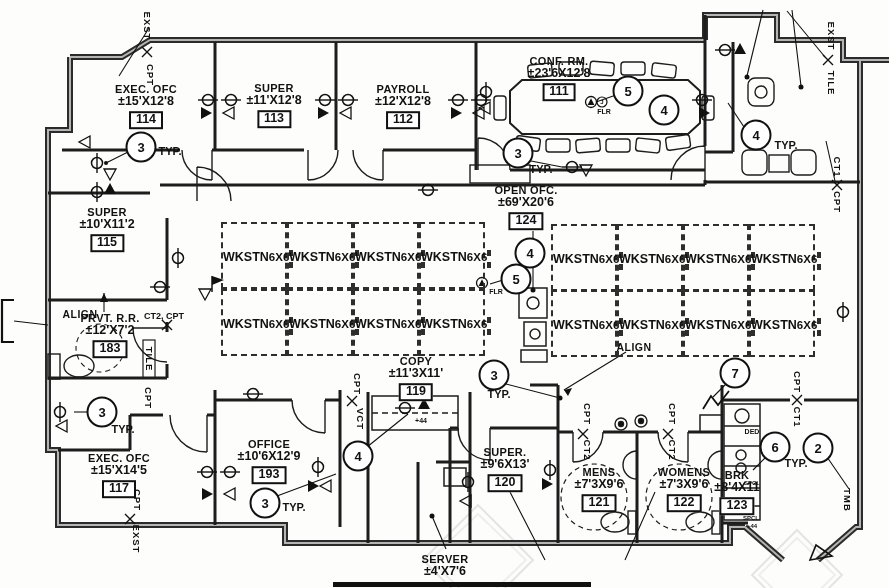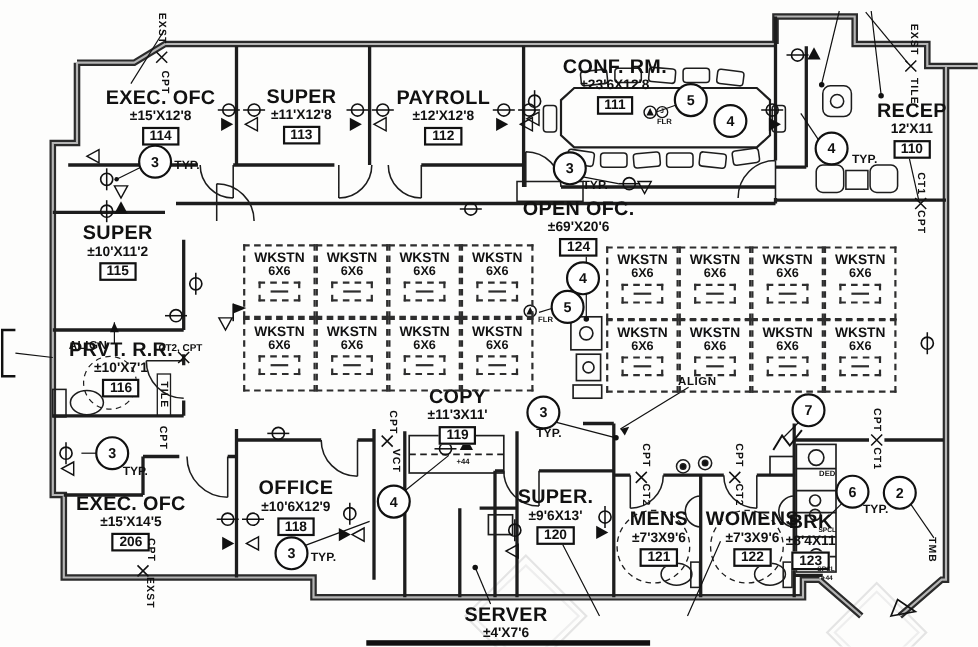--- a/index.html
+++ b/index.html
@@ -1,25 +1,25 @@
 <!DOCTYPE html>
 <html><head>
 <meta charset="utf-8">
 <style>
   html,body{margin:0;padding:0;background:#fff;}
   .plan{position:relative;width:889px;height:588px;background:#fdfdfc;overflow:hidden;
         font-family:"Liberation Sans",sans-serif;color:#111;}
   svg.linework{position:absolute;left:0;top:0;}
   .room-label{position:absolute;transform:translate(-50%,-50%);display:flex;flex-direction:column;
         align-items:center;line-height:1.1;white-space:nowrap;text-align:center;}
-  .rname{font-size:18px;font-weight:700;letter-spacing:.3px;}
+  .rname{font-size:11px;font-weight:700;letter-spacing:.3px;}
   .rdims{font-size:12.5px;font-weight:700;}
   .rnum{border:2px solid #111;padding:0 5px;font-size:12.5px;font-weight:700;margin-top:2px;background:#fff;}
   .wk{position:absolute;width:66px;height:67px;border:2px dashed #2e2e2e;box-sizing:border-box;
-      display:flex;flex-direction:column;align-items:center;padding-top:4px;font-weight:700;}
+      display:flex;flex-direction:row;align-items:center;padding-top:4px;font-weight:700;}
   .wkl{font-size:12.5px;line-height:1.05;}
   .wks{font-size:11.5px;line-height:1.05;}
   .wkbox{width:34px;height:14px;border:2px dashed #2e2e2e;margin-top:3px;position:relative;}
   .wkbox::after{content:"";position:absolute;left:9px;right:9px;top:45%;border-top:2px solid #2e2e2e;}
   .co{position:absolute;width:27px;height:27px;border:2px solid #111;border-radius:50%;background:#fff;
       display:flex;align-items:center;justify-content:center;font-size:13px;font-weight:700;
       transform:translate(-50%,-50%);}
   .lbl{position:absolute;transform:translate(-50%,-50%);white-space:nowrap;font-weight:700;}
   .typ{font-size:11px;}
   .al{font-size:10.5px;letter-spacing:.5px;}
@@ -316,49 +316,44 @@
 <div class="room-label" style="left:403px;top:106px">
   <span class="rname">PAYROLL</span>
   <span class="rdims">±12'X12'8</span>
   <span class="rnum">112</span>
 </div>
 <div class="room-label" style="left:559px;top:78px">
   <span class="rname">CONF. RM.</span>
   <span class="rdims">±23'6X12'8</span>
   <span class="rnum">111</span>
 </div>
-<div class="room-label" style="left:829px;top:118px">
-  <span class="rname">RECEP</span>
-  <span class="rdims">12'X11</span>
-  <span class="rnum">110</span>
-</div>
 <div class="room-label" style="left:107px;top:229px">
   <span class="rname">SUPER</span>
   <span class="rdims">±10'X11'2</span>
   <span class="rnum">115</span>
 </div>
 <div class="room-label" style="left:526px;top:207px">
   <span class="rname">OPEN OFC.</span>
   <span class="rdims">±69'X20'6</span>
   <span class="rnum">124</span>
 </div>
 <div class="room-label" style="left:110px;top:335px">
   <span class="rname">PRVT. R.R.</span>
-  <span class="rdims">±10'X7'1</span>
-  <span class="rnum">116</span>
+  <span class="rdims">±12'X7'2</span>
+  <span class="rnum">183</span>
 </div>
 <div class="room-label" style="left:119px;top:475px">
   <span class="rname">EXEC. OFC</span>
   <span class="rdims">±15'X14'5</span>
-  <span class="rnum">206</span>
+  <span class="rnum">117</span>
 </div>
 <div class="room-label" style="left:269px;top:461px">
   <span class="rname">OFFICE</span>
   <span class="rdims">±10'6X12'9</span>
-  <span class="rnum">118</span>
+  <span class="rnum">193</span>
 </div>
 <div class="room-label" style="left:416px;top:378px">
   <span class="rname">COPY</span>
   <span class="rdims">±11'3X11'</span>
   <span class="rnum">119</span>
 </div>
 <div class="room-label" style="left:505px;top:469px">
   <span class="rname">SUPER.</span>
   <span class="rdims">±9'6X13'</span>
   <span class="rnum">120</span>
@@ -371,21 +366,21 @@
 <div class="room-label" style="left:684px;top:489px">
   <span class="rname">WOMENS</span>
   <span class="rdims">±7'3X9'6</span>
   <span class="rnum">122</span>
 </div>
 <div class="room-label" style="left:737px;top:492px">
   <span class="rname">BRK</span>
   <span class="rdims">±8'4X11</span>
   <span class="rnum">123</span>
 </div>
-<div class="room-label" style="left:460px;top:566px">
+<div class="room-label" style="left:445px;top:566px">
   <span class="rname">SERVER</span>
   <span class="rdims">±4'X7'6</span>
 </div>
 
 <div class="wk" style="left:221px;top:222px">
       <span class="wkl">WKSTN</span>
       <span class="wks">6X6</span>
       <span class="wkbox"></span>
     </div>
 <div class="wk" style="left:287px;top:222px">

